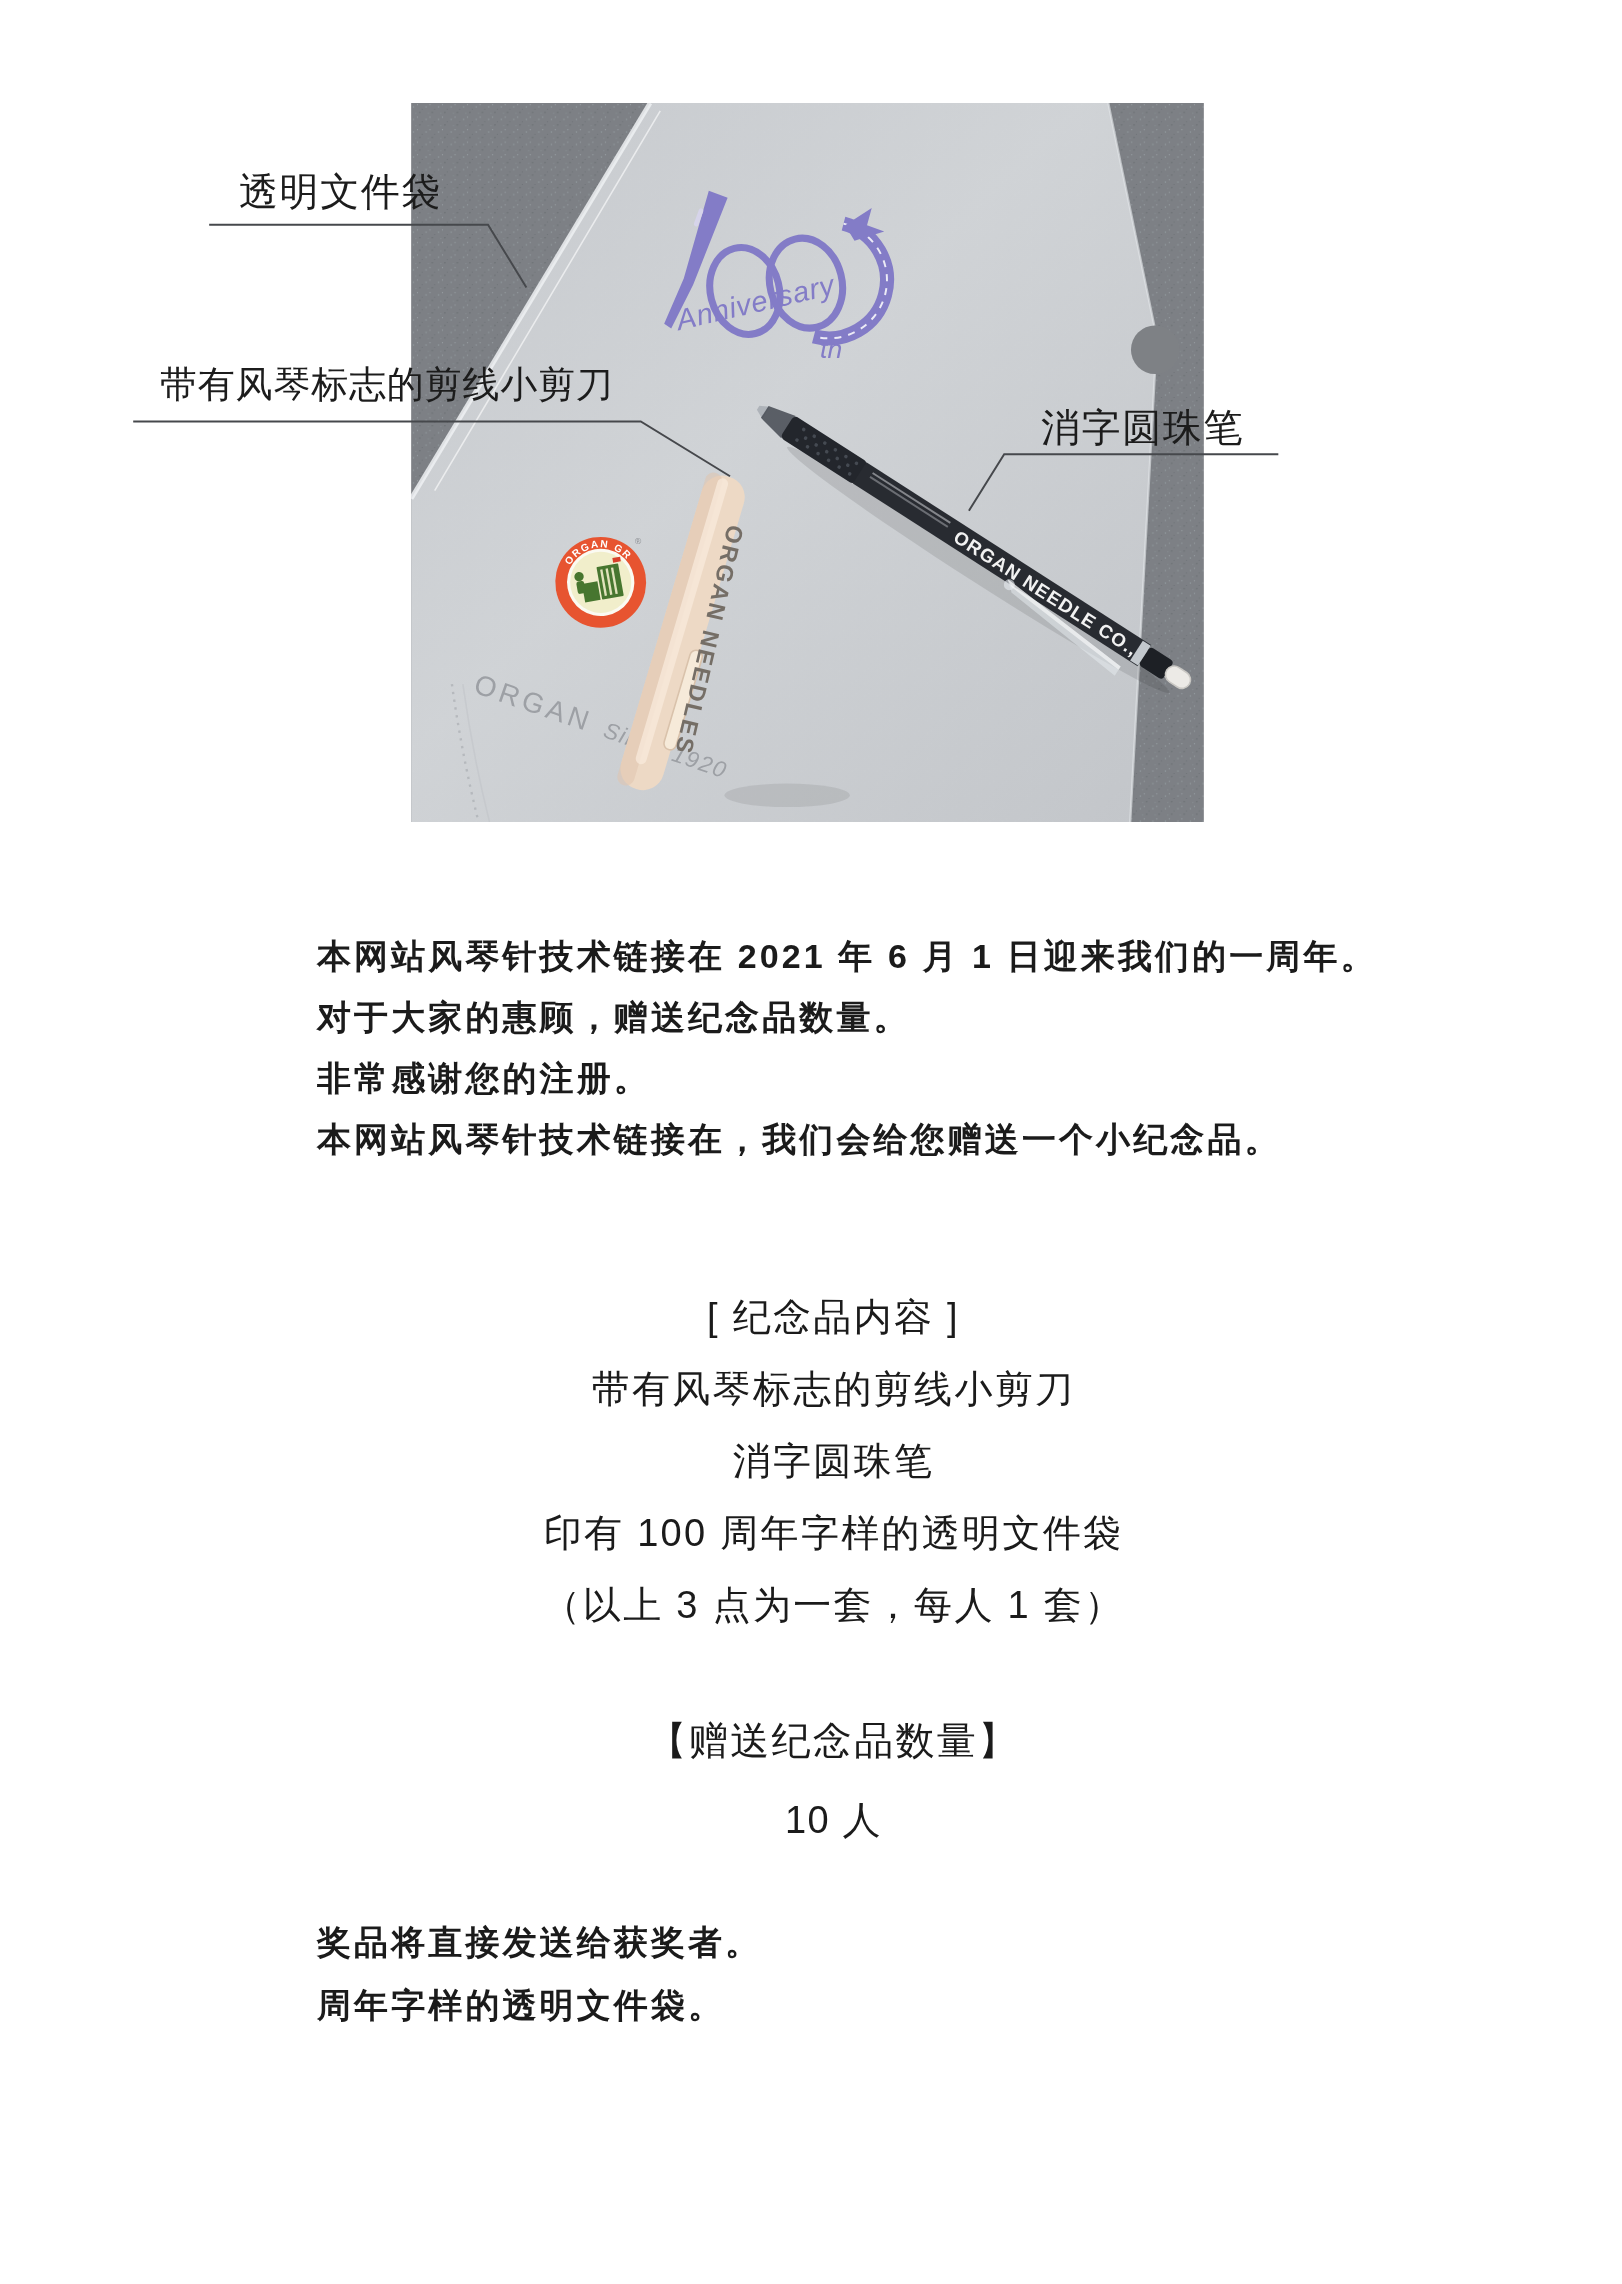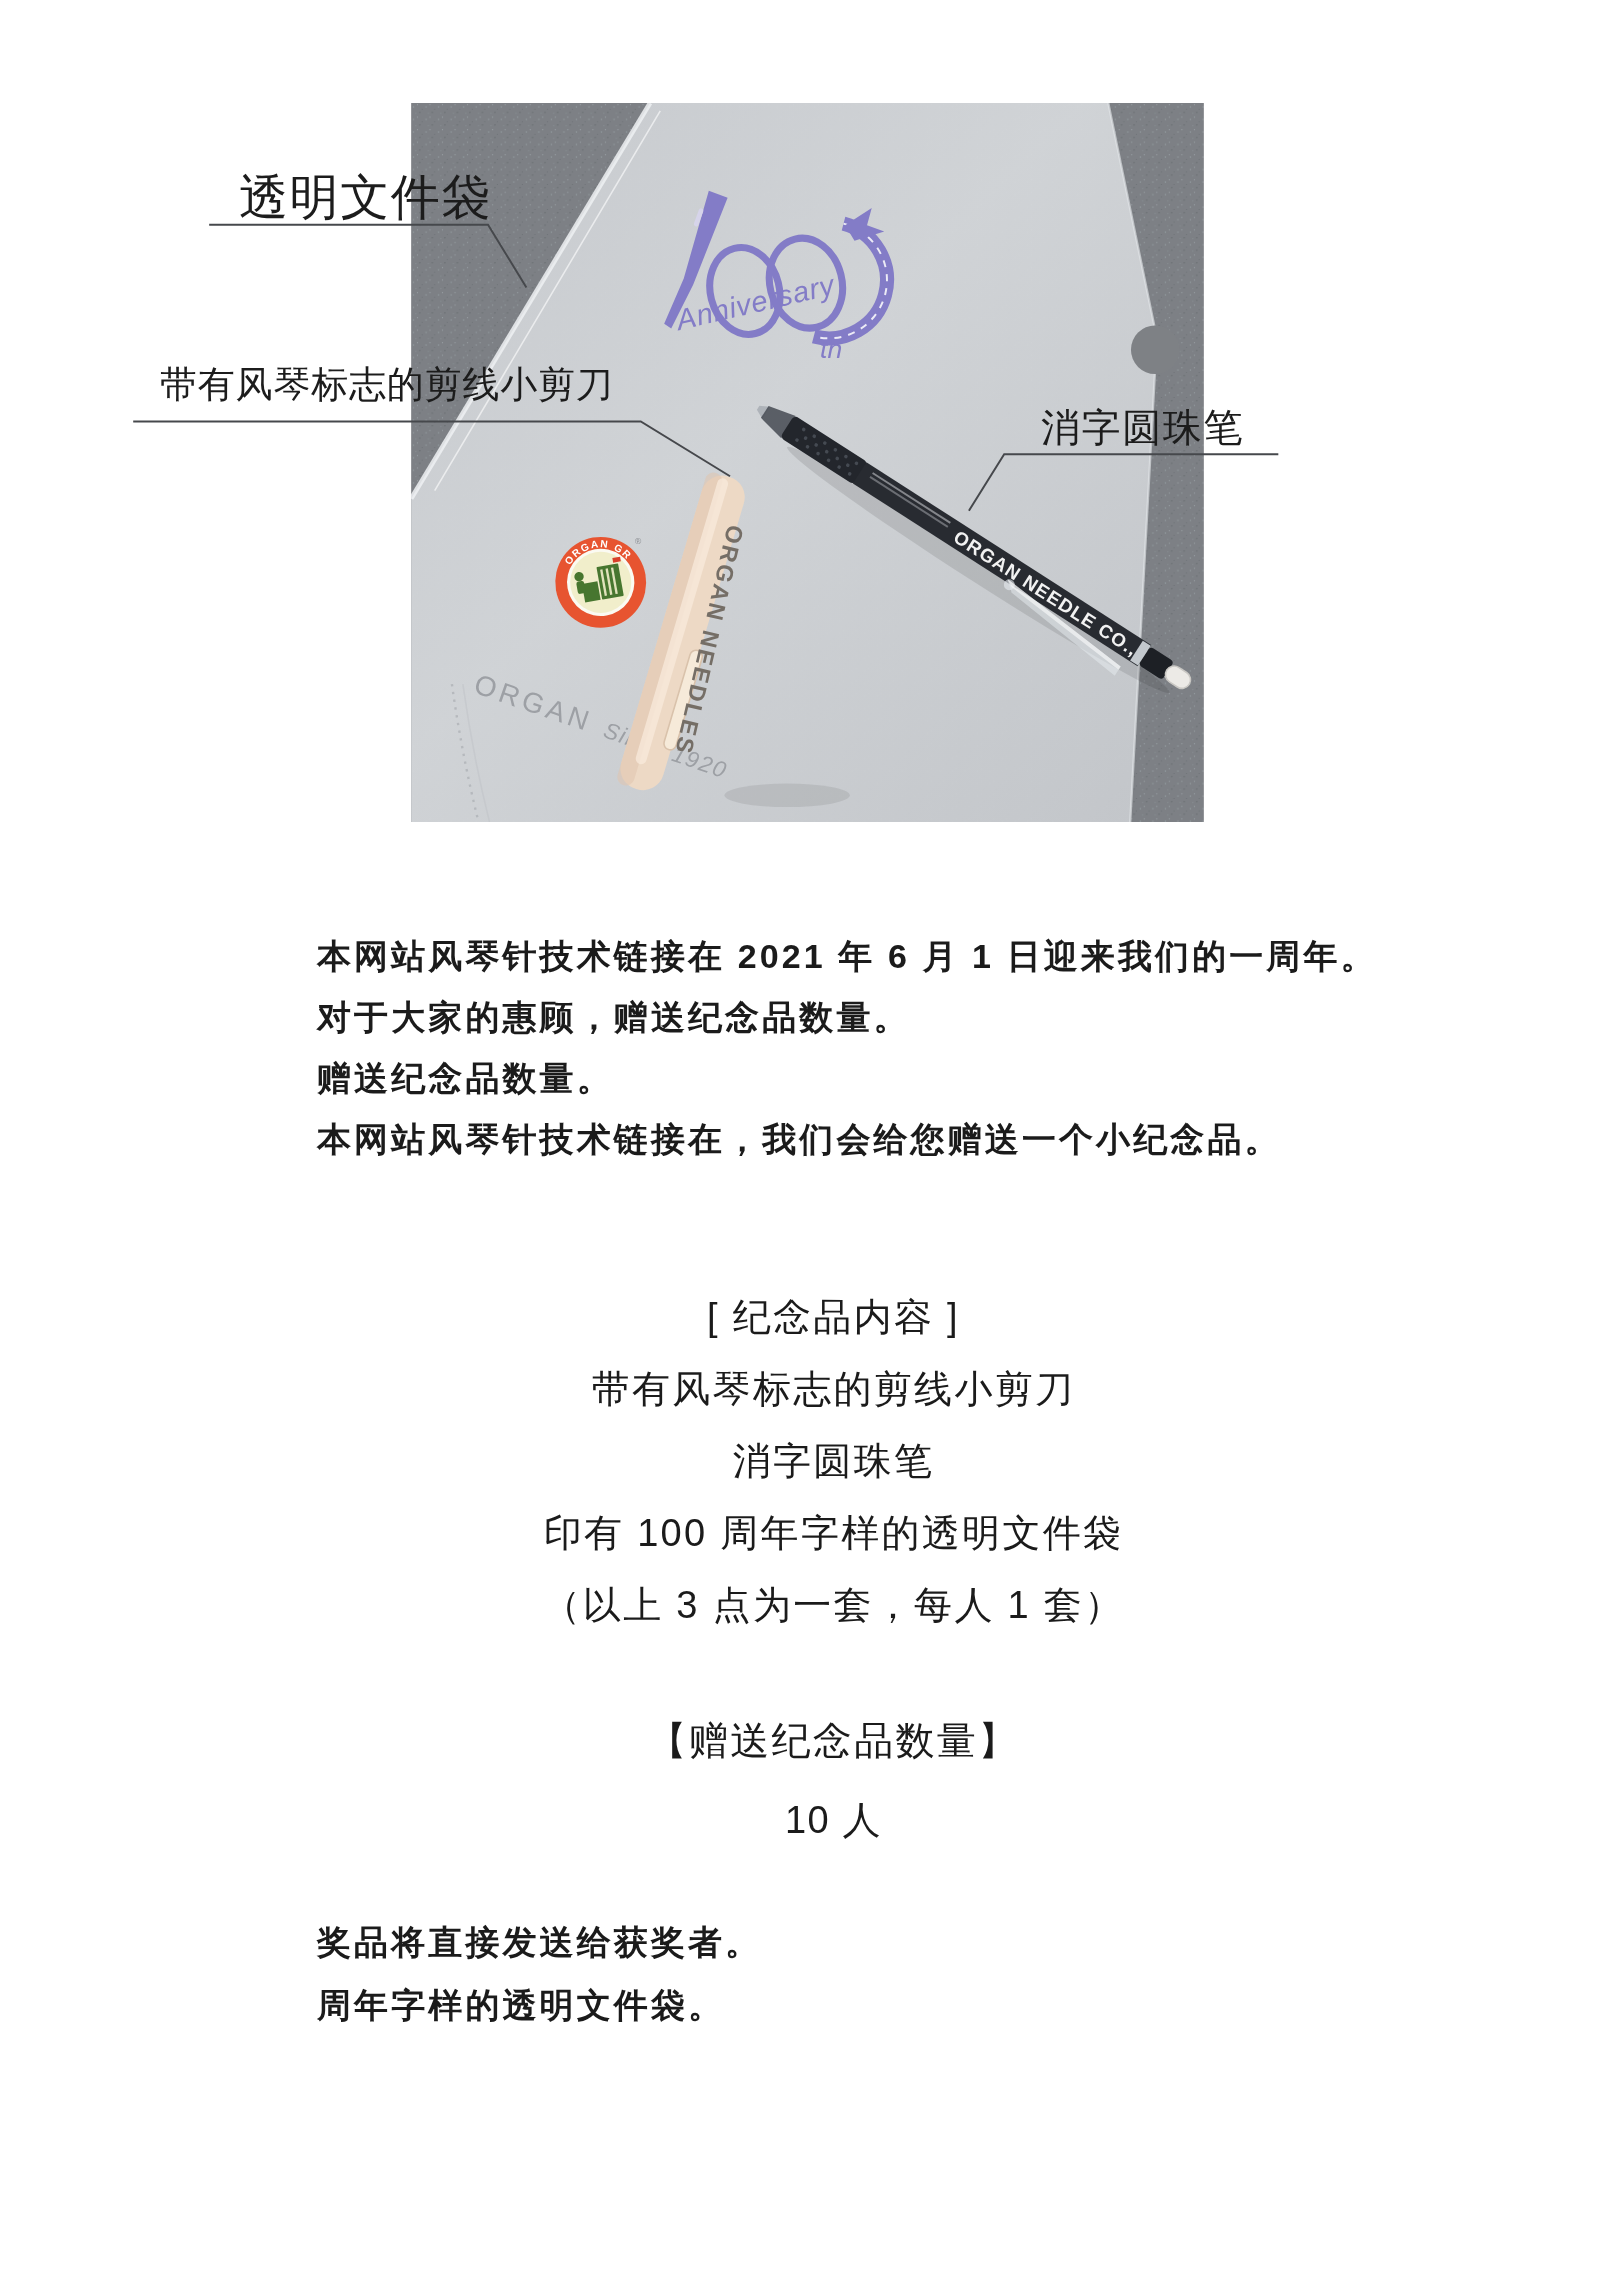--- a/index.html
+++ b/index.html
@@ -2,21 +2,21 @@
 <html style="font-size:12.5px"><head>
 <meta charset="utf-8">
 <style>
   html,body{margin:0;padding:0;background:#fff;}
   .page{position:relative;width:1623px;height:2284px;background:#ffffff;overflow:hidden;
         font-family:"Liberation Sans","DejaVu Sans",sans-serif;color:#1b1b1b;}
   .photo-wrap{position:absolute;left:411px;top:103px;width:793px;height:719px;}
   .photo-wrap svg{display:block;}
   .leader-overlay{position:absolute;left:0;top:0;width:1623px;height:2284px;pointer-events:none;}
   .photo-label{position:absolute;white-space:nowrap;font-weight:400;color:#1c1c1c;}
-  .label-bag{left:239px;top:165px;font-size:49px;letter-spacing:1.6px;}
+  .label-bag{left:239px;top:165px;font-size:39px;letter-spacing:1.6px;}
   .label-ripper{left:160px;top:360px;font-size:37px;letter-spacing:0.8px;}
   .label-pen{left:1041px;top:401px;font-size:39px;letter-spacing:1.6px;}
   .para{position:absolute;left:317px;font-size:34px;line-height:61px;letter-spacing:3.1px;white-space:nowrap;font-weight:bold;}
   .para-intro{top:926px;}
   .para-closing{top:1911px;line-height:63px;}
   .centered-block{position:absolute;left:0;right:0;text-align:center;transform:translateX(22px);
                   font-size:38px;line-height:72px;letter-spacing:2.3px;white-space:nowrap;}
   .gift-block{top:1281px;}
   .qty-head{position:absolute;left:0;right:0;top:1714px;text-align:center;transform:translateX(22px);
             font-size:39px;letter-spacing:2.3px;}
@@ -158,21 +158,21 @@
     </g>
   </svg>
 
   <div class="photo-label label-bag">透明文件袋</div>
   <div class="photo-label label-ripper">带有风琴标志的剪线小剪刀</div>
   <div class="photo-label label-pen">消字圆珠笔</div>
 
   <div class="para para-intro">
     <div>本网站风琴针技术链接在 2021 年 6 月 1 日迎来我们的一周年。</div>
     <div>对于大家的惠顾，赠送纪念品数量。</div>
-    <div>赠送纪念品数量。</div>
+    <div>非常感谢您的注册。</div>
     <div>本网站风琴针技术链接在，我们会给您赠送一个小纪念品。</div>
   </div>
 
   <div class="centered-block gift-block">
     <div>[ 纪念品内容 ]</div>
     <div>带有风琴标志的剪线小剪刀</div>
     <div>消字圆珠笔</div>
     <div>印有 100 周年字样的透明文件袋</div>
     <div>（以上 3 点为一套，每人 1 套）</div>
   </div>

